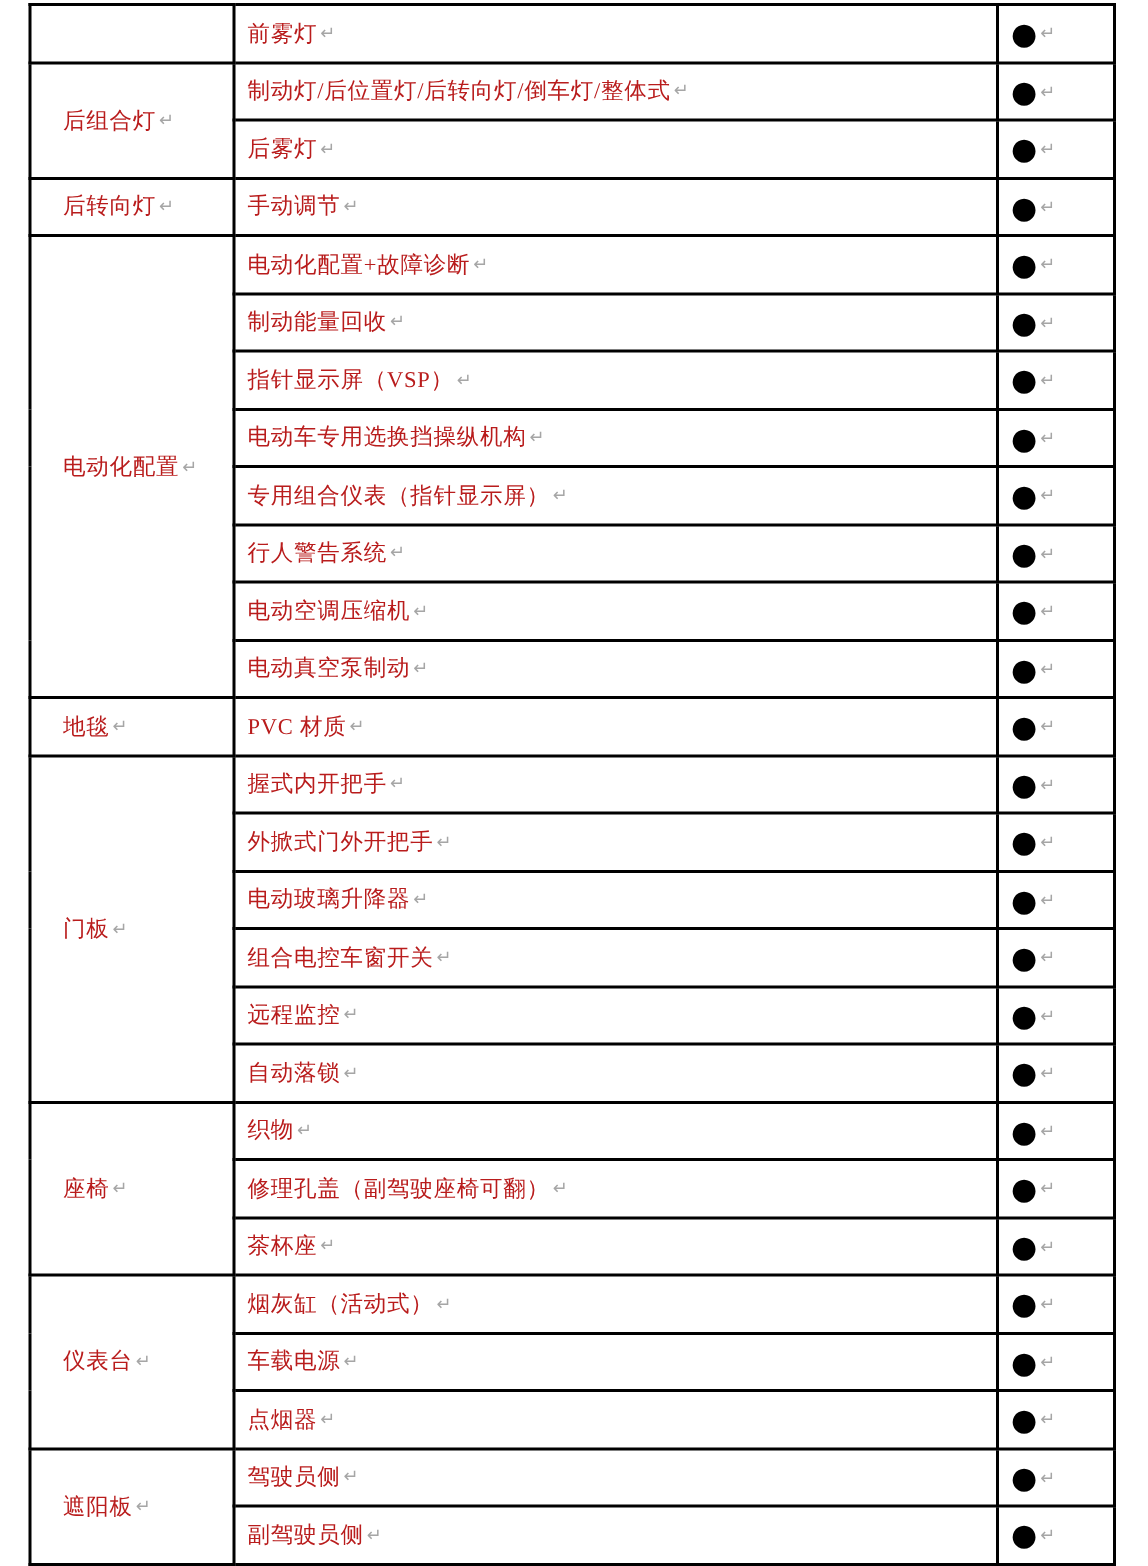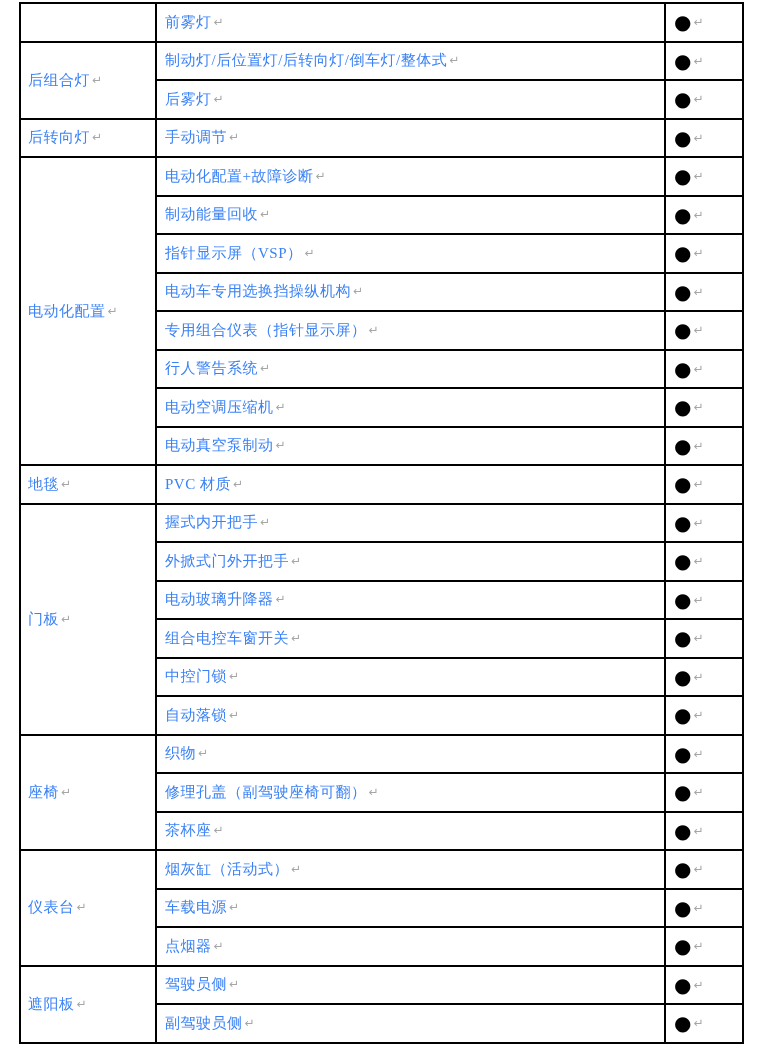--- a/index.html
+++ b/index.html
@@ -28,25 +28,25 @@
   td {
     border: 2px solid #000000;
     height: 36.5px;
     vertical-align: middle;
     font-size: 15px;
     color: #000000;
     padding: 0;
     overflow: hidden;
     white-space: nowrap;
   }
-  td.cat-cell  { padding-left: 7px; }
+  td.cat-cell  { padding-left: 21px; }
   td.feat-cell { padding-left: 8px; }
   td.val-cell  { padding-left: 8px; }
   .txt {
-    color: #3b82f6;
+    color: #b91c1c;
     letter-spacing: 0.5px;
   }
   .pilcrow {
     color: #a6a6a6;
     font-size: 12px;
     margin-left: 2px;
     vertical-align: 1px;
     font-family: "DejaVu Sans", sans-serif;
   }
   .dot {
@@ -136,21 +136,21 @@
         </tr>
         <tr>
           <td class="feat-cell"><span class="txt">电动玻璃升降器</span><span class="pilcrow">↵</span></td>
           <td class="val-cell"><span class="dot">●</span><span class="pilcrow">↵</span></td>
         </tr>
         <tr>
           <td class="feat-cell"><span class="txt">组合电控车窗开关</span><span class="pilcrow">↵</span></td>
           <td class="val-cell"><span class="dot">●</span><span class="pilcrow">↵</span></td>
         </tr>
         <tr>
-          <td class="feat-cell"><span class="txt">中控门锁</span><span class="pilcrow">↵</span></td>
+          <td class="feat-cell"><span class="txt">远程监控</span><span class="pilcrow">↵</span></td>
           <td class="val-cell"><span class="dot">●</span><span class="pilcrow">↵</span></td>
         </tr>
         <tr>
           <td class="feat-cell"><span class="txt">自动落锁</span><span class="pilcrow">↵</span></td>
           <td class="val-cell"><span class="dot">●</span><span class="pilcrow">↵</span></td>
         </tr>
         <tr>
           <td class="cat-cell" rowspan="3"><span class="txt">座椅</span><span class="pilcrow">↵</span></td>
           <td class="feat-cell"><span class="txt">织物</span><span class="pilcrow">↵</span></td>
           <td class="val-cell"><span class="dot">●</span><span class="pilcrow">↵</span></td>

